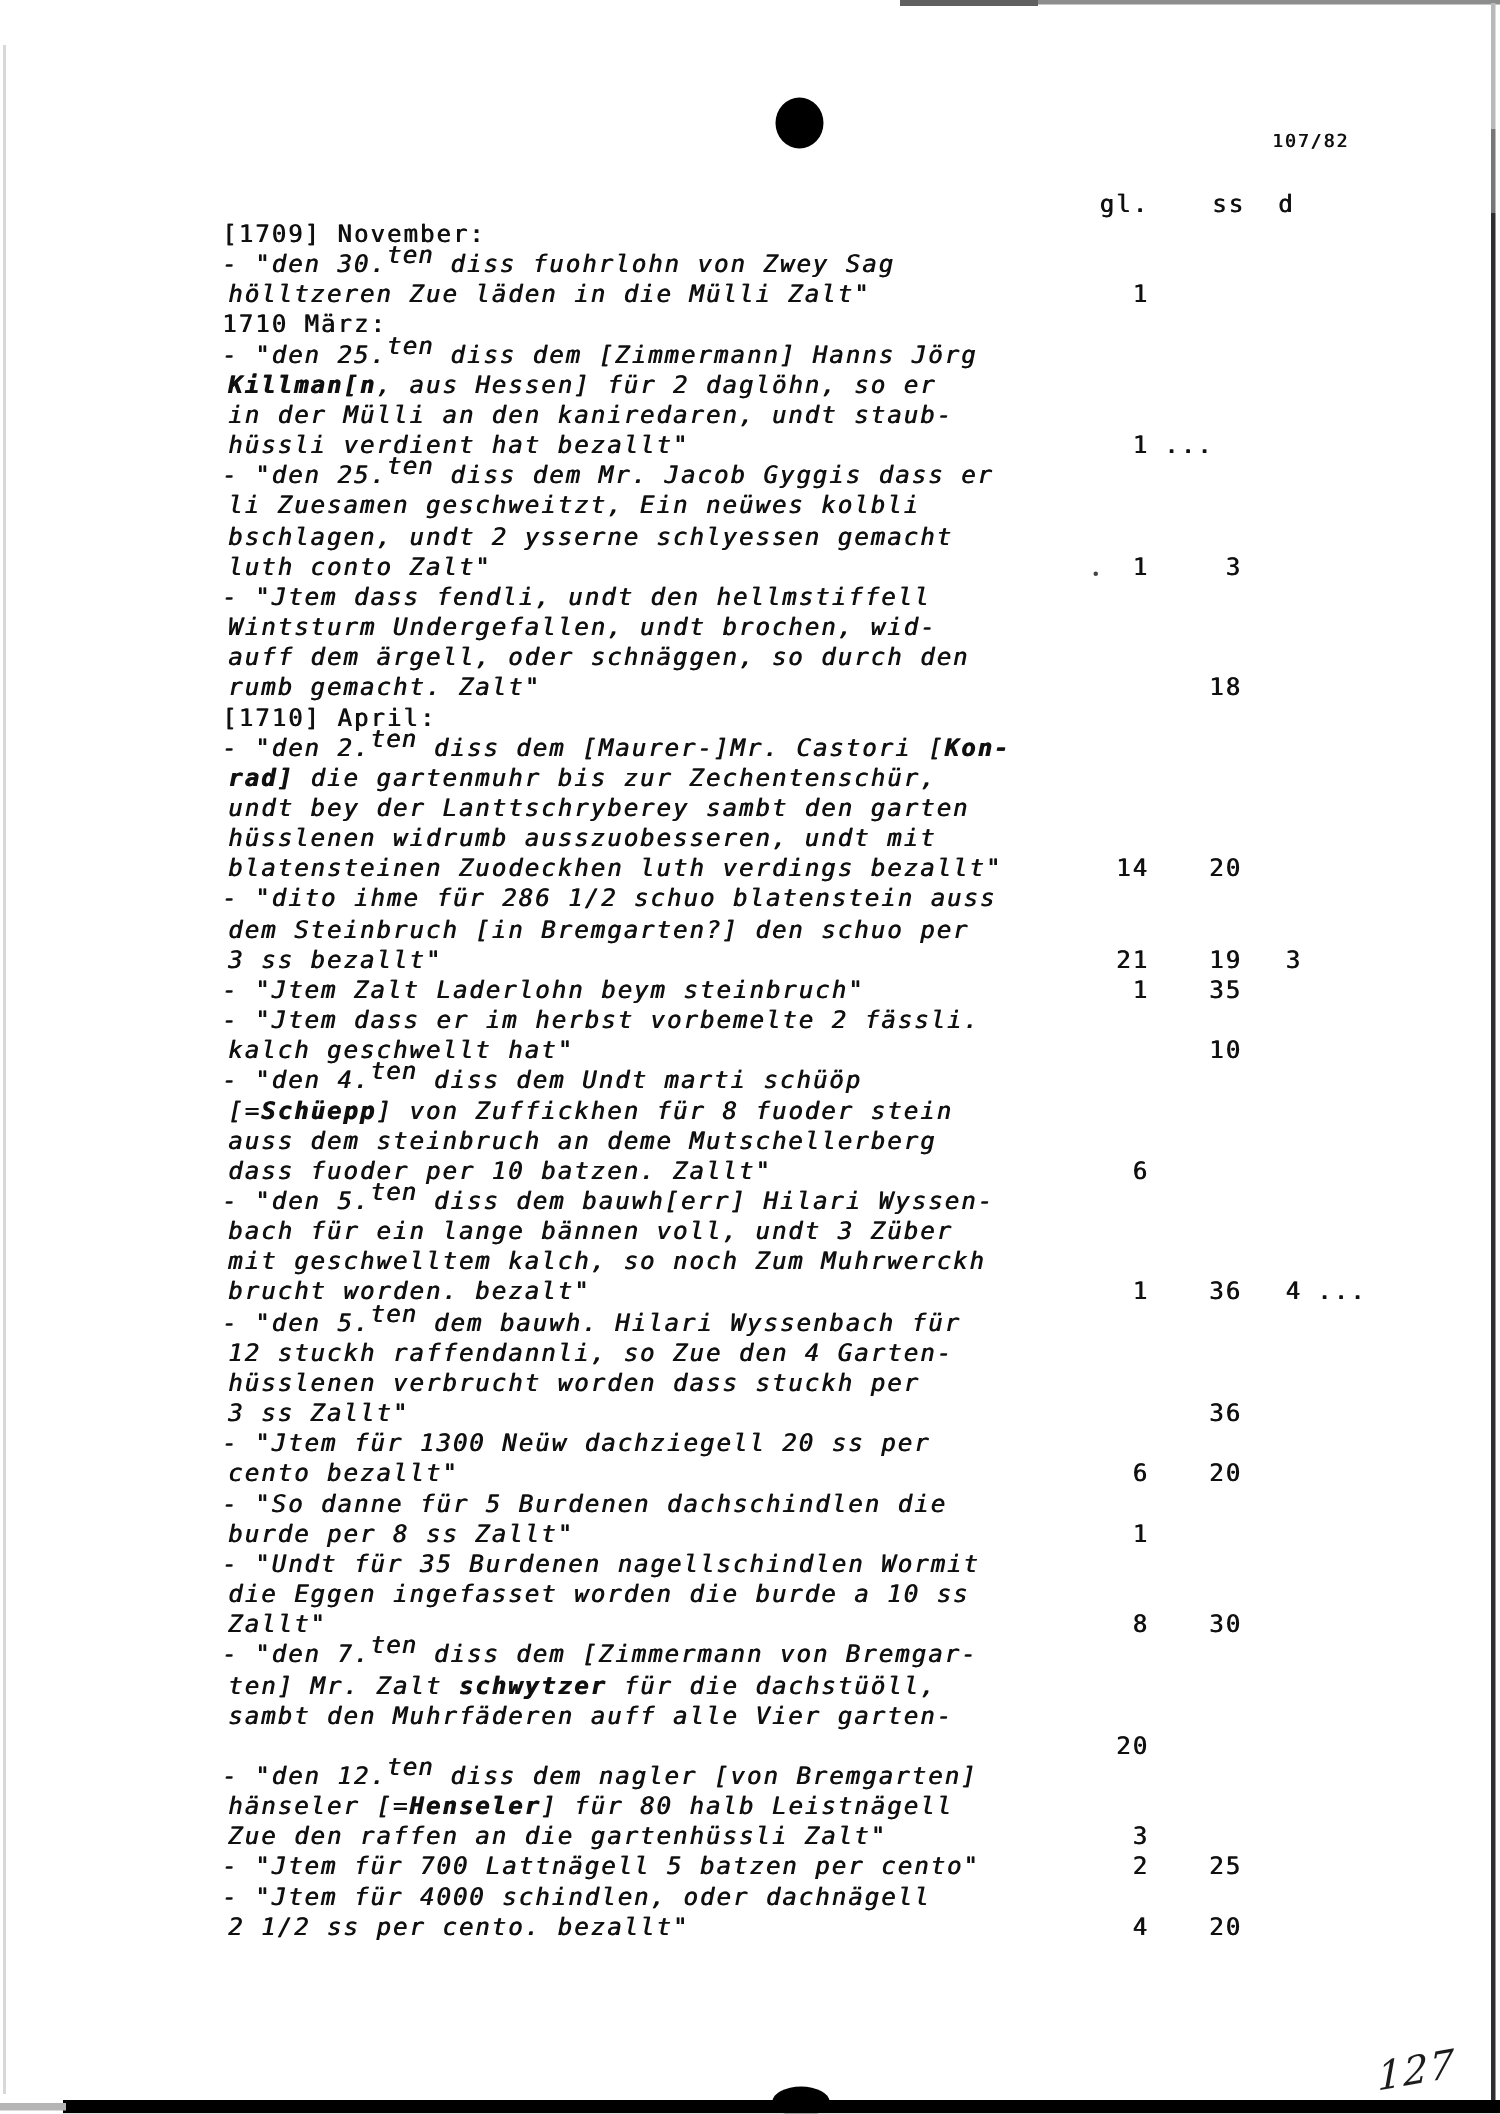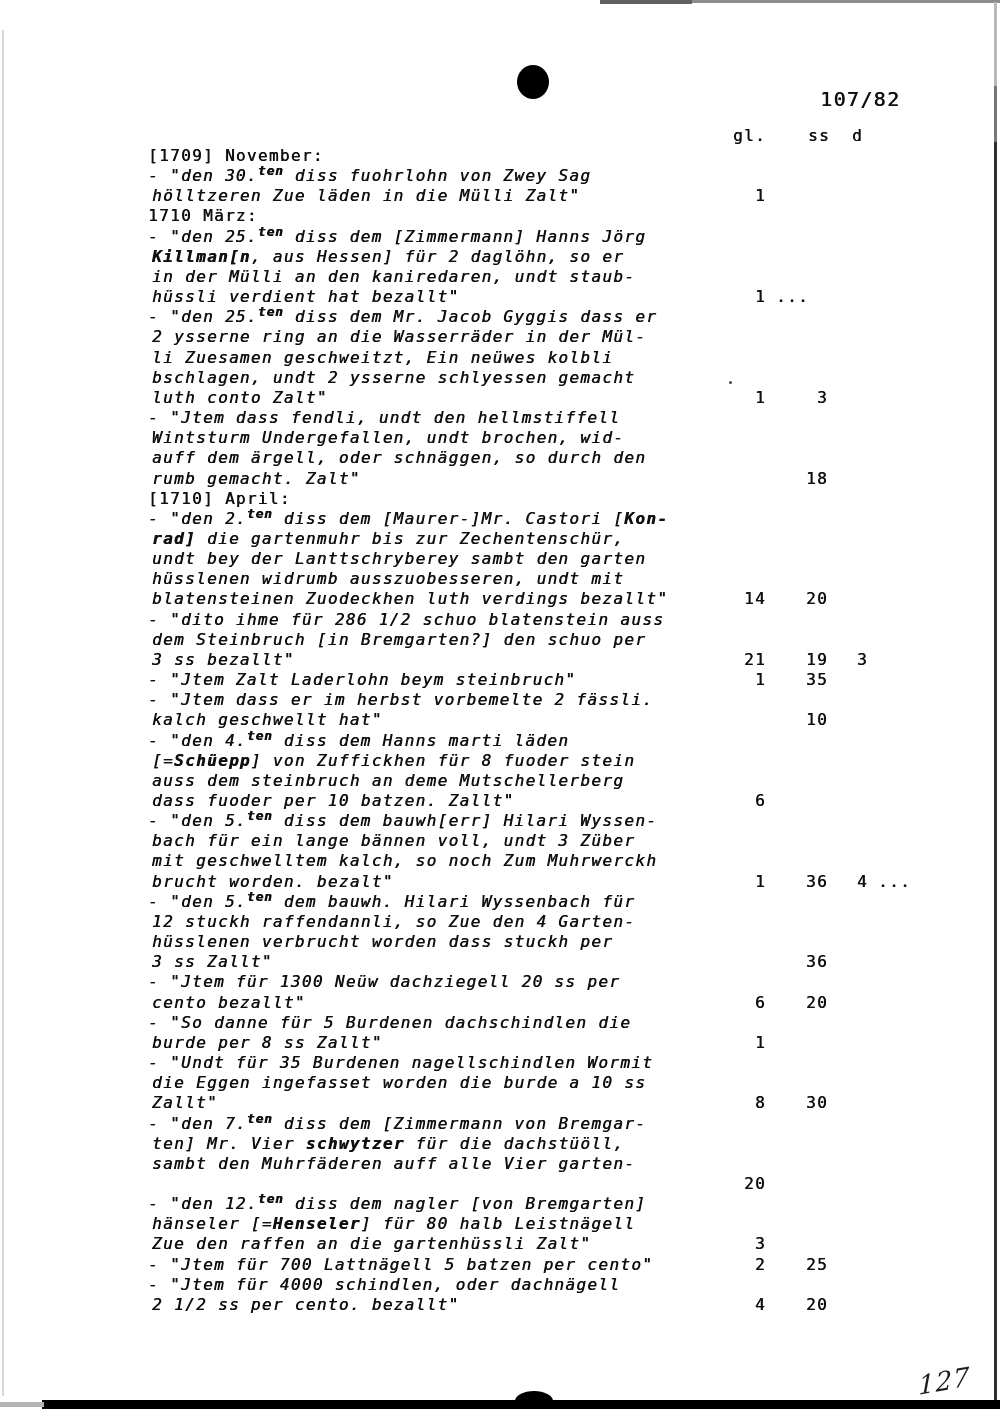--- a/index.html
+++ b/index.html
@@ -12,33 +12,33 @@
   .edge-top-dark{position:absolute;left:600px;top:0;width:92px;height:4px;background:#606060;}
   .edge-right{position:absolute;left:994px;top:2px;width:3px;height:1399px;
     background:linear-gradient(#b9b9b9 0 6%,#777 6% 10%,#2e2e2e 10% 100%);}
   .edge-left{position:absolute;left:2px;top:30px;width:2px;height:1366px;background:#d8d8d8;}
   .dot-top{position:absolute;left:517px;top:65px;width:32px;height:34px;border-radius:50%;background:#000;}
   .band{position:absolute;left:42px;top:1400px;width:958px;height:9px;background:#000;}
   .band-faint{position:absolute;left:0;top:1402px;width:44px;height:5px;background:#b5b5b5;}
   .dot-bottom{position:absolute;left:515px;top:1391px;width:38px;height:20px;border-radius:50%;background:#000;}
   .speck{position:absolute;left:729px;top:381px;width:3px;height:3px;border-radius:50%;background:#444;}
   
-  .pageno{position:absolute;left:820px;top:87px;font-size:20px;letter-spacing:1.35px;text-shadow:0.5px 0 currentColor;white-space:pre;}
+  .pageno{position:absolute;left:848px;top:87px;font-size:12px;letter-spacing:1.35px;text-shadow:0.5px 0 currentColor;white-space:pre;}
   .amt-header{position:absolute;left:0;top:126px;width:1000px;height:20px;font-size:16px;letter-spacing:1.35px;text-shadow:0.5px 0 currentColor;padding-left:14px;}
   .amt-header .h-gl{position:absolute;left:733px;}
   .amt-header .h-ss{position:absolute;left:808px;}
   .amt-header .h-d{position:absolute;left:852px;}
   .doc-body{position:absolute;left:148px;top:146px;width:852px;font-size:16px;
     letter-spacing:1.35px;text-shadow:0.5px 0 currentColor;}
   .line{position:relative;height:20.16px;line-height:20.16px;white-space:pre;}
   .line.heading{font-style:normal;}
   .item .txt{font-style:italic;display:inline-block;}
   .ind .txt{margin-left:4px;}
   .b{font-weight:bold;}
-  .sup{font-size:13px;position:relative;top:-6px;letter-spacing:0.8px;font-weight:bold;}
+  .sup{font-size:16px;position:relative;top:-6px;letter-spacing:0.8px;}
   .amt{position:absolute;top:0;font-style:normal;text-align:right;}
   .amt-gl{left:552px;width:66px;}
   .amt-ss{left:638px;width:42px;}
   .amt-d{left:692px;width:28px;}
   .dots{position:absolute;top:0;font-style:normal;}
   .dots-gl{left:628px;}
   .dots-d{left:730px;}
   
   .handwritten{position:absolute;left:918px;top:1366px;font-family:"DejaVu Serif",serif;
     font-style:italic;font-size:26px;color:#1c1c1c;transform:rotate(-10deg) skewX(-10deg);
@@ -70,61 +70,60 @@
   <div class="doc-body">
       <div class="line heading">[1709] November:</div>
       <div class="line item"><span class="txt"><span class="seg">- "den 30.</span><span class="sup">ten</span><span class="seg"> diss fuohrlohn von Zwey Sag</span></span></div>
       <div class="line item ind"><span class="txt"><span class="seg">hölltzeren Zue läden in die Mülli Zalt"</span></span><span class="amt amt-gl">1</span></div>
       <div class="line heading">1710 März:</div>
       <div class="line item"><span class="txt"><span class="seg">- "den 25.</span><span class="sup">ten</span><span class="seg"> diss dem [Zimmermann] Hanns Jörg</span></span></div>
       <div class="line item ind"><span class="txt"><span class="b">Killman[n</span><span class="seg">, aus Hessen] für 2 daglöhn, so er</span></span></div>
       <div class="line item ind"><span class="txt"><span class="seg">in der Mülli an den kaniredaren, undt staub-</span></span></div>
       <div class="line item ind"><span class="txt"><span class="seg">hüssli verdient hat bezallt"</span></span><span class="amt amt-gl">1</span><span class="dots dots-gl">...</span></div>
       <div class="line item"><span class="txt"><span class="seg">- "den 25.</span><span class="sup">ten</span><span class="seg"> diss dem Mr. Jacob Gyggis dass er</span></span></div>
-      <div class="line item ind"><span class="txt"><span class="seg">2 ysserne ring an die Wasserräder in der Mül-</span></span></div>
       <div class="line item ind"><span class="txt"><span class="seg">li Zuesamen geschweitzt, Ein neüwes kolbli</span></span></div>
       <div class="line item ind"><span class="txt"><span class="seg">bschlagen, undt 2 ysserne schlyessen gemacht</span></span></div>
       <div class="line item ind"><span class="txt"><span class="seg">luth conto Zalt"</span></span><span class="amt amt-gl">1</span><span class="amt amt-ss">3</span></div>
       <div class="line item"><span class="txt"><span class="seg">- "Jtem dass fendli, undt den hellmstiffell</span></span></div>
       <div class="line item ind"><span class="txt"><span class="seg">Wintsturm Undergefallen, undt brochen, wid-</span></span></div>
       <div class="line item ind"><span class="txt"><span class="seg">auff dem ärgell, oder schnäggen, so durch den</span></span></div>
       <div class="line item ind"><span class="txt"><span class="seg">rumb gemacht. Zalt"</span></span><span class="amt amt-ss">18</span></div>
       <div class="line heading">[1710] April:</div>
       <div class="line item"><span class="txt"><span class="seg">- "den 2.</span><span class="sup">ten</span><span class="seg"> diss dem [Maurer-]Mr. Castori [</span><span class="b">Kon-</span></span></div>
       <div class="line item ind"><span class="txt"><span class="b">rad]</span><span class="seg"> die gartenmuhr bis zur Zechentenschür,</span></span></div>
       <div class="line item ind"><span class="txt"><span class="seg">undt bey der Lanttschryberey sambt den garten</span></span></div>
       <div class="line item ind"><span class="txt"><span class="seg">hüsslenen widrumb ausszuobesseren, undt mit</span></span></div>
       <div class="line item ind"><span class="txt"><span class="seg">blatensteinen Zuodeckhen luth verdings bezallt"</span></span><span class="amt amt-gl">14</span><span class="amt amt-ss">20</span></div>
       <div class="line item"><span class="txt"><span class="seg">- "dito ihme für 286 1/2 schuo blatenstein auss</span></span></div>
       <div class="line item ind"><span class="txt"><span class="seg">dem Steinbruch [in Bremgarten?] den schuo per</span></span></div>
       <div class="line item ind"><span class="txt"><span class="seg">3 ss bezallt"</span></span><span class="amt amt-gl">21</span><span class="amt amt-ss">19</span><span class="amt amt-d">3</span></div>
       <div class="line item"><span class="txt"><span class="seg">- "Jtem Zalt Laderlohn beym steinbruch"</span></span><span class="amt amt-gl">1</span><span class="amt amt-ss">35</span></div>
       <div class="line item"><span class="txt"><span class="seg">- "Jtem dass er im herbst vorbemelte 2 fässli.</span></span></div>
       <div class="line item ind"><span class="txt"><span class="seg">kalch geschwellt hat"</span></span><span class="amt amt-ss">10</span></div>
-      <div class="line item"><span class="txt"><span class="seg">- "den 4.</span><span class="sup">ten</span><span class="seg"> diss dem Hanns marti läden</span></span></div>
+      <div class="line item"><span class="txt"><span class="seg">- "den 4.</span><span class="sup">ten</span><span class="seg"> diss dem Undt marti schüöp</span></span></div>
       <div class="line item ind"><span class="txt"><span class="seg">[=</span><span class="b">Schüepp</span><span class="seg">] von Zuffickhen für 8 fuoder stein</span></span></div>
       <div class="line item ind"><span class="txt"><span class="seg">auss dem steinbruch an deme Mutschellerberg</span></span></div>
       <div class="line item ind"><span class="txt"><span class="seg">dass fuoder per 10 batzen. Zallt"</span></span><span class="amt amt-gl">6</span></div>
       <div class="line item"><span class="txt"><span class="seg">- "den 5.</span><span class="sup">ten</span><span class="seg"> diss dem bauwh[err] Hilari Wyssen-</span></span></div>
       <div class="line item ind"><span class="txt"><span class="seg">bach für ein lange bännen voll, undt 3 Züber</span></span></div>
       <div class="line item ind"><span class="txt"><span class="seg">mit geschwelltem kalch, so noch Zum Muhrwerckh</span></span></div>
       <div class="line item ind"><span class="txt"><span class="seg">brucht worden. bezalt"</span></span><span class="amt amt-gl">1</span><span class="amt amt-ss">36</span><span class="amt amt-d">4</span><span class="dots dots-d">...</span></div>
       <div class="line item"><span class="txt"><span class="seg">- "den 5.</span><span class="sup">ten</span><span class="seg"> dem bauwh. Hilari Wyssenbach für</span></span></div>
       <div class="line item ind"><span class="txt"><span class="seg">12 stuckh raffendannli, so Zue den 4 Garten-</span></span></div>
       <div class="line item ind"><span class="txt"><span class="seg">hüsslenen verbrucht worden dass stuckh per</span></span></div>
       <div class="line item ind"><span class="txt"><span class="seg">3 ss Zallt"</span></span><span class="amt amt-ss">36</span></div>
       <div class="line item"><span class="txt"><span class="seg">- "Jtem für 1300 Neüw dachziegell 20 ss per</span></span></div>
       <div class="line item ind"><span class="txt"><span class="seg">cento bezallt"</span></span><span class="amt amt-gl">6</span><span class="amt amt-ss">20</span></div>
       <div class="line item"><span class="txt"><span class="seg">- "So danne für 5 Burdenen dachschindlen die</span></span></div>
       <div class="line item ind"><span class="txt"><span class="seg">burde per 8 ss Zallt"</span></span><span class="amt amt-gl">1</span></div>
       <div class="line item"><span class="txt"><span class="seg">- "Undt für 35 Burdenen nagellschindlen Wormit</span></span></div>
       <div class="line item ind"><span class="txt"><span class="seg">die Eggen ingefasset worden die burde a 10 ss</span></span></div>
       <div class="line item ind"><span class="txt"><span class="seg">Zallt"</span></span><span class="amt amt-gl">8</span><span class="amt amt-ss">30</span></div>
       <div class="line item"><span class="txt"><span class="seg">- "den 7.</span><span class="sup">ten</span><span class="seg"> diss dem [Zimmermann von Bremgar-</span></span></div>
-      <div class="line item ind"><span class="txt"><span class="seg">ten] Mr. Vier </span><span class="b">schwytzer</span><span class="seg"> für die dachstüöll,</span></span></div>
+      <div class="line item ind"><span class="txt"><span class="seg">ten] Mr. Zalt </span><span class="b">schwytzer</span><span class="seg"> für die dachstüöll,</span></span></div>
       <div class="line item ind"><span class="txt"><span class="seg">sambt den Muhrfäderen auff alle Vier garten-</span></span></div>
       <div class="line item ind"><span class="amt amt-gl">20</span></div>
       <div class="line item"><span class="txt"><span class="seg">- "den 12.</span><span class="sup">ten</span><span class="seg"> diss dem nagler [von Bremgarten]</span></span></div>
       <div class="line item ind"><span class="txt"><span class="seg">hänseler [=</span><span class="b">Henseler</span><span class="seg">] für 80 halb Leistnägell</span></span></div>
       <div class="line item ind"><span class="txt"><span class="seg">Zue den raffen an die gartenhüssli Zalt"</span></span><span class="amt amt-gl">3</span></div>
       <div class="line item"><span class="txt"><span class="seg">- "Jtem für 700 Lattnägell 5 batzen per cento"</span></span><span class="amt amt-gl">2</span><span class="amt amt-ss">25</span></div>
       <div class="line item"><span class="txt"><span class="seg">- "Jtem für 4000 schindlen, oder dachnägell</span></span></div>
       <div class="line item ind"><span class="txt"><span class="seg">2 1/2 ss per cento. bezallt"</span></span><span class="amt amt-gl">4</span><span class="amt amt-ss">20</span></div>
     </div>
 

